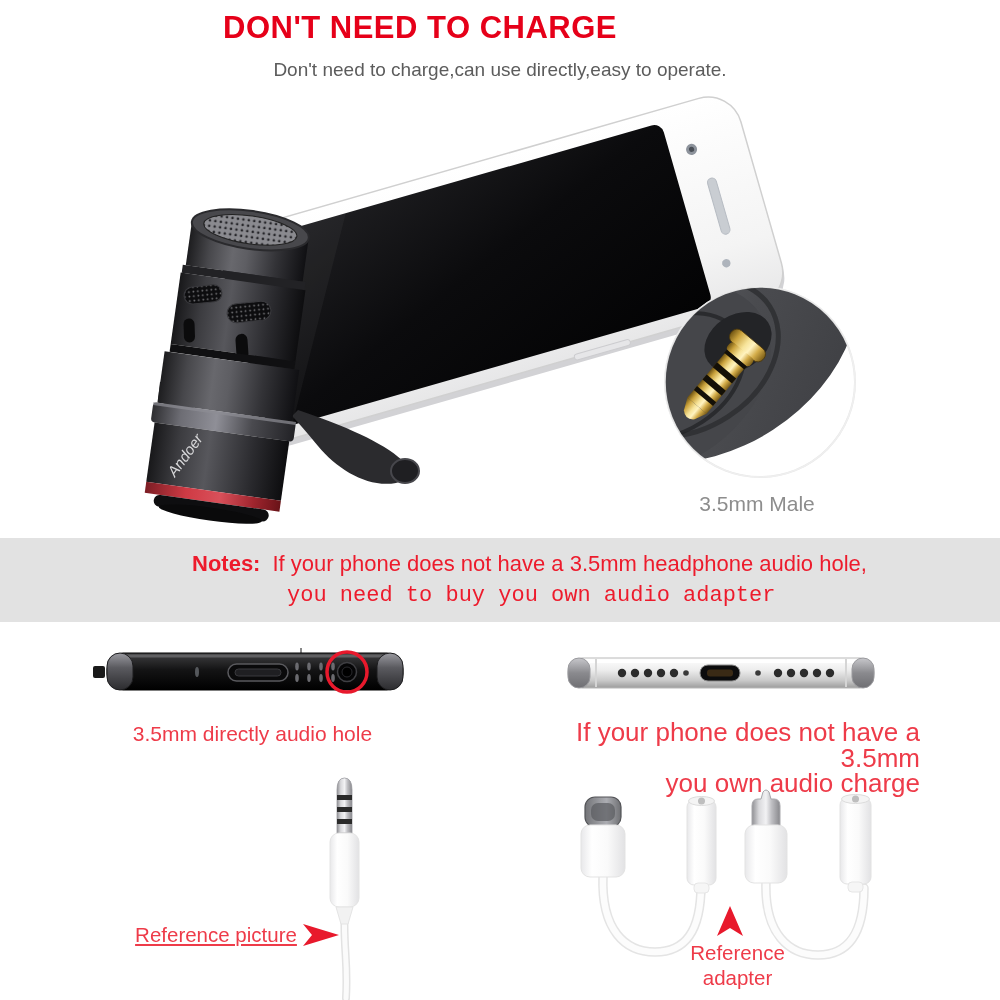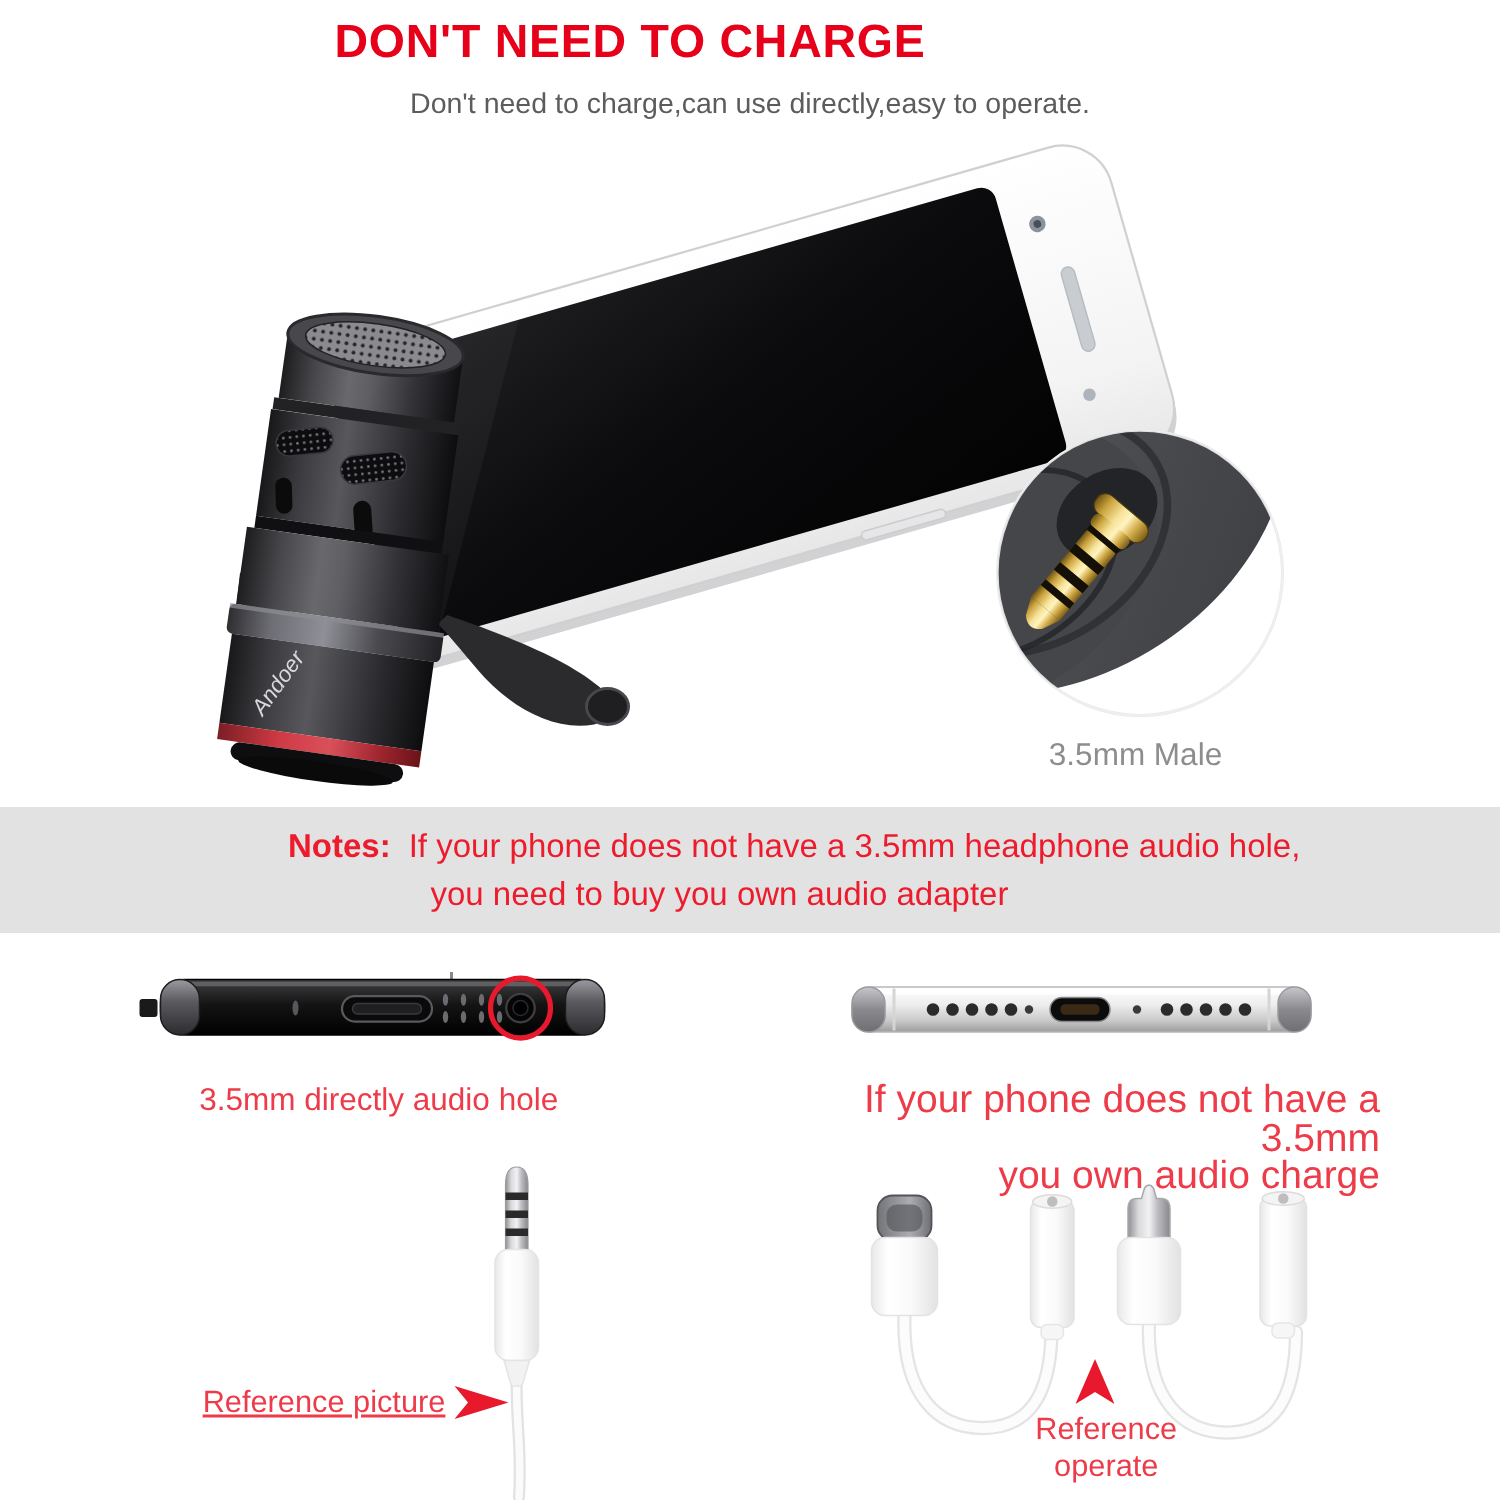--- a/index.html
+++ b/index.html
@@ -16,21 +16,21 @@
   .title{position:absolute;top:10px;left:0;width:840px;text-align:center;
          font-size:31px;font-weight:bold;letter-spacing:.5px;color:var(--title-red);}
   .subtitle{position:absolute;top:59px;left:0;width:1000px;text-align:center;
             font-size:19px;color:var(--subtitle-gray);}
   .hero-svg{position:absolute;left:0;top:90px;width:1000px;height:448px;}
   .inset-label{position:absolute;top:492px;left:657px;width:200px;text-align:center;
                font-size:21px;color:var(--label-gray);}
   .notes-band{position:absolute;top:538px;left:0;width:1000px;height:84px;background:var(--band-gray);}
   .notes-inner{position:absolute;left:148px;top:12px;color:var(--note-red);font-size:22px;line-height:28px;margin-left:44px;}
   .notes-label{font-weight:bold;margin-right:12px;}
-  .notes-line2{margin-left:95px;margin-top:4px;}
+  .notes-line2{margin-left:95px;margin-top:4px;font-family:Liberation Mono, monospace;}
   .bar-svg-left{position:absolute;left:85px;top:645px;width:330px;height:55px;}
   .bar-svg-right{position:absolute;left:555px;top:648px;width:350px;height:45px;}
   .caption-left{position:absolute;top:722px;left:100px;width:305px;text-align:center;
                 color:var(--caption-red);font-size:21px;}
   .caption-right{position:absolute;top:720px;left:565px;width:355px;text-align:right;
                  color:var(--caption-red);font-size:26px;line-height:25.5px;}
   .plug-svg{position:absolute;left:280px;top:770px;width:120px;height:230px;}
   .adapters-svg{position:absolute;left:555px;top:780px;width:350px;height:215px;}
   .ref-left-label{position:absolute;top:923px;left:128px;width:176px;text-align:center;
                   color:var(--caption-red);font-size:20.5px;text-decoration:underline;}
@@ -360,16 +360,16 @@
       <ellipse cx="300.5" cy="19" rx="14" ry="4.5" fill="#f4f4f4" stroke="#dcdcdc" stroke-width="1"></ellipse>
       <circle cx="300.5" cy="19" r="3.5" fill="#9a9a9a" opacity=".6"></circle>
       <rect x="293" y="102" width="15" height="10" rx="4" fill="#f6f6f6" stroke="#e6e6e6" stroke-width="1"></rect>
     </g>
   </svg>
   <svg class="arrow-up" viewBox="0 0 26 30">
     <polygon points="13,0 26,30 13,22 0,30" fill="#e8192c"></polygon>
   </svg>
   <div class="ref-right-label">
     <div>Reference</div>
-    <div>operate</div>
+    <div>adapter</div>
   </div>
 
 </div>
 
 </body></html>

